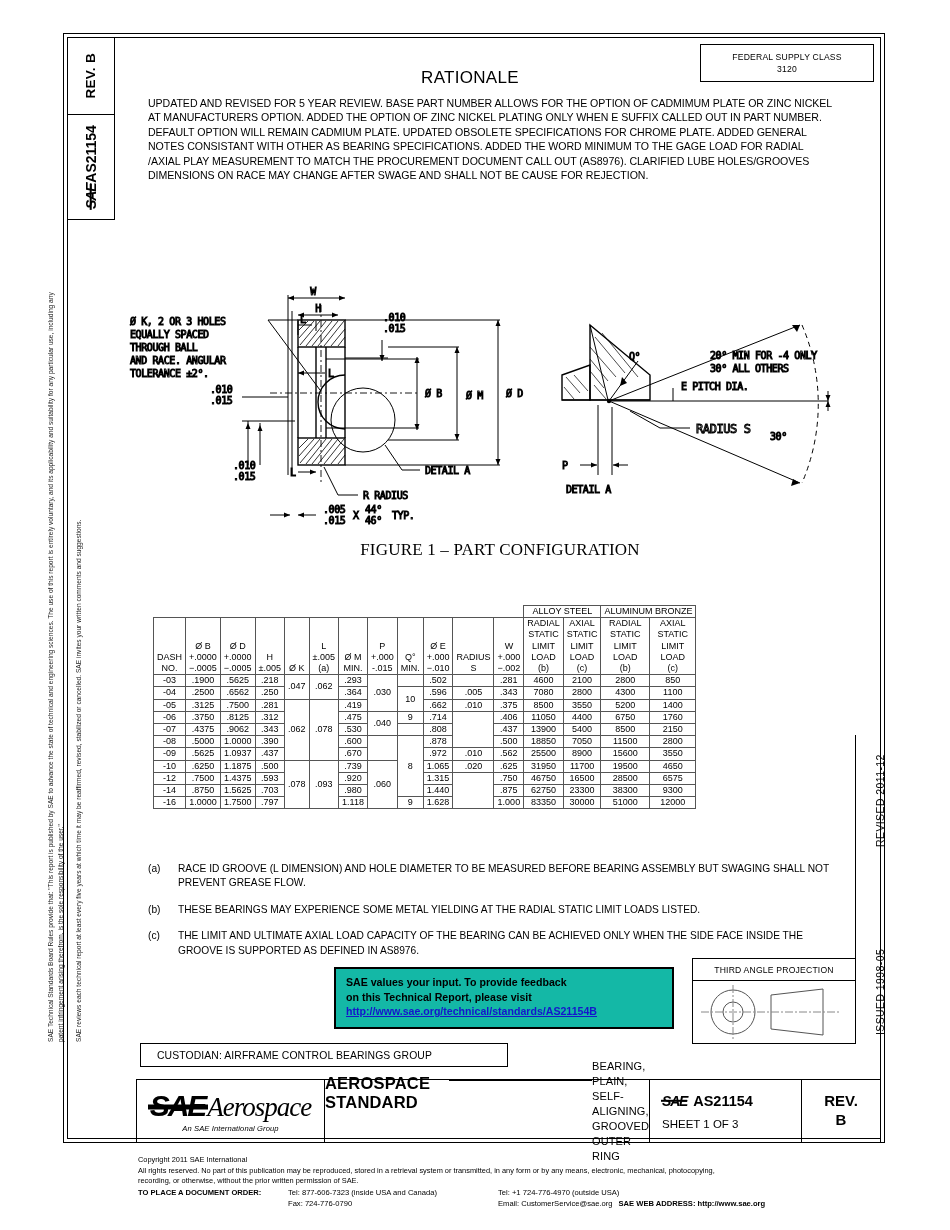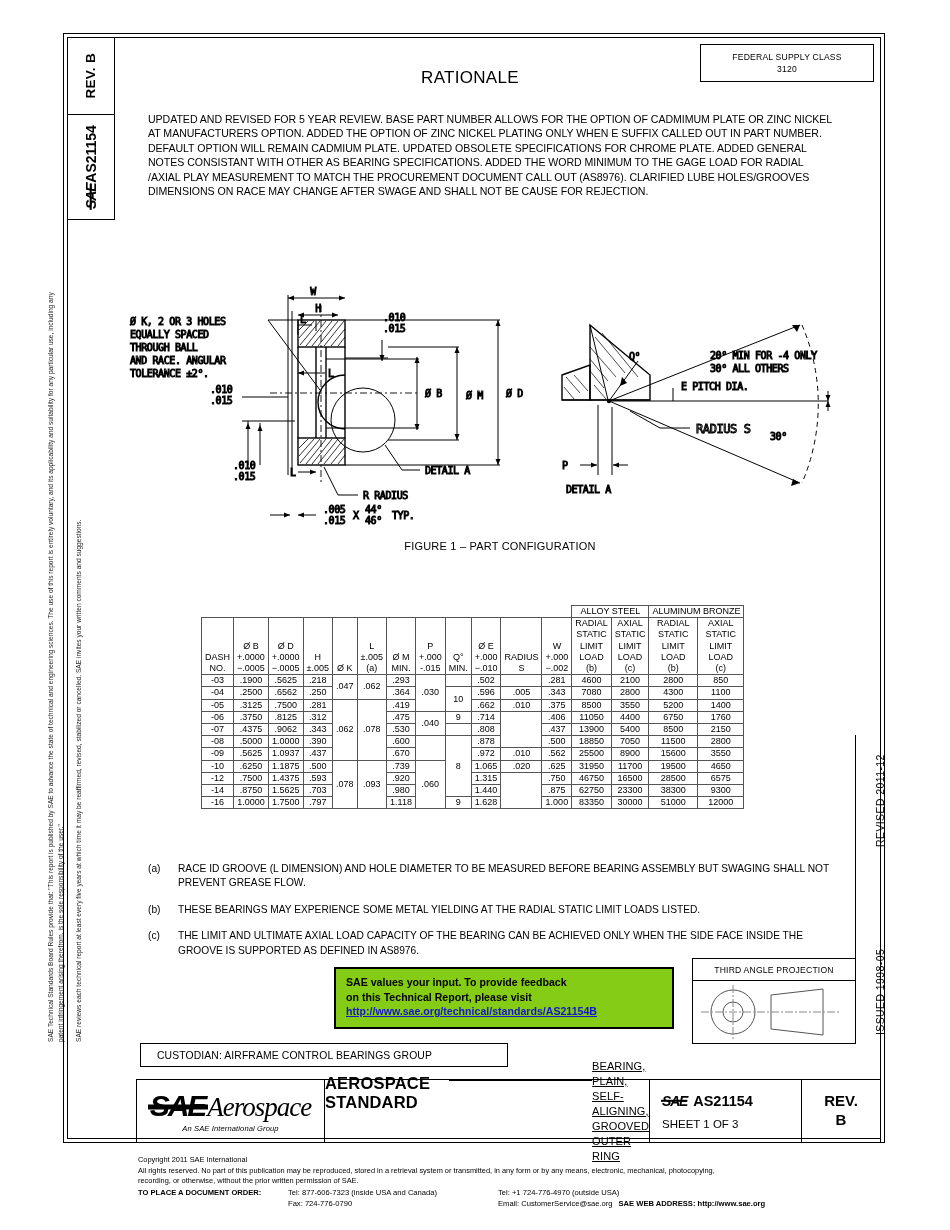--- a/index.html
+++ b/index.html
@@ -97,63 +97,63 @@
     font-size:8.6px; line-height:1.4; letter-spacing:.2px;
   }
 
   
   .rationale-title {
     position:absolute; left:120px; top:68px; width:700px;
     text-align:center; font-size:17px; letter-spacing:.3px;
   }
   .rationale-body {
     position:absolute; left:148px; top:96px; width:690px;
-    font-size:10.6px; line-height:14.4px; letter-spacing:-.05px;margin-top:16px;
+    font-size:10.6px; line-height:14.4px; letter-spacing:-.05px;
   }
 
   
   .drawing { position:absolute; left:120px; top:225px; width:760px; height:300px; }
   svg { display:block; }
   .dl { stroke:#000; fill:none; }
   .thin { stroke-width:1; }
   .med  { stroke-width:1.4; }
   .dash { stroke-dasharray:7 3 2 3; stroke-width:0.9; }
   .ltxt { font-family:"DejaVu Sans Mono", monospace; font-size:10px; letter-spacing:-.4px; }
 
   
   .cap {
     position:absolute; width:760px; left:120px;
-    text-align:center; font-size:11px; letter-spacing:.2px;
+    text-align:center; font-size:17px; letter-spacing:.2px;font-family:Liberation Serif, serif;
   }
   #fig-caption   { top:540px; }
   #table-caption { top:575px; }
 
   
   .tbl-wrap { position:absolute; left:153px; top:605px; }
-  table.dims { border-collapse:collapse; font-size:9px;margin-left:48px; }
+  table.dims { border-collapse:collapse; font-size:9px; }
   table.dims th, table.dims td {
     border:0.9px solid #555; text-align:center; padding:0;
     font-weight:normal; line-height:11.2px; height:11.8px;
   }
   table.dims thead th { vertical-align:bottom; padding:0 3px; }
   table.dims td { padding:0 3px; }
   .grp-head { border-bottom:0.9px solid #555 !important; font-size:9px; }
   .hd-stack { display:block; }
   .nb { border:none !important; }
 
   
   .notes { position:absolute; left:148px; top:862px; width:700px; font-size:10.2px; line-height:14.4px; }
   .note-row { display:flex; margin-bottom:12px; }
   .note-lbl { width:30px; flex:none; }
   .note-txt { flex:1; }
 
   
   .feedback {
     position:absolute; left:334px; top:967px; width:340px; height:62px;
-    border:2px solid #000; background:#84cc16;
+    border:2px solid #000; background:#14b8a6;
     padding:6px 0 0 10px;
     font-size:10.6px; font-weight:bold; line-height:14.5px;
   }
   .feedback a { color:#1515cc; text-decoration:underline; }
 
   
   .tap {
     position:absolute; left:692px; top:958px; width:164px; height:86px;
     border:1.3px solid #000;
   }
@@ -193,21 +193,21 @@
   .logo-sub { font-size:7.6px; font-style:italic; margin-top:1px; letter-spacing:.1px; }
 
   .tb-mid { flex:1; border-right:1.4px solid #000; display:flex; flex-direction:row; }
   .tb-mid-top {
     height:26px; display:flex; align-items:center; justify-content:center;
     font-size:16.5px; font-weight:bold; letter-spacing:.2px;
   }
   .tb-mid-rule { width:72%; margin:0 auto; border-top:1.2px solid #000; }
   .tb-mid-bot {
     flex:1; display:flex; flex-direction:column; align-items:center; justify-content:center;
-    font-size:11px; line-height:15px; letter-spacing:.1px;text-decoration:underline;
+    font-size:11px; line-height:15px; letter-spacing:.1px;
   }
   .tb-num {
     width:152px; border-right:1.4px solid #000;
     display:flex; flex-direction:column; justify-content:center; padding-left:12px; gap:9px;
   }
   .tb-num-top { display:flex; align-items:center; gap:6px; font-size:14.5px; font-weight:bold; }
   .tb-num-bot { font-size:11.5px; }
   .tb-rev {
     width:78px; display:flex; flex-direction:column;
     align-items:center; justify-content:center;

